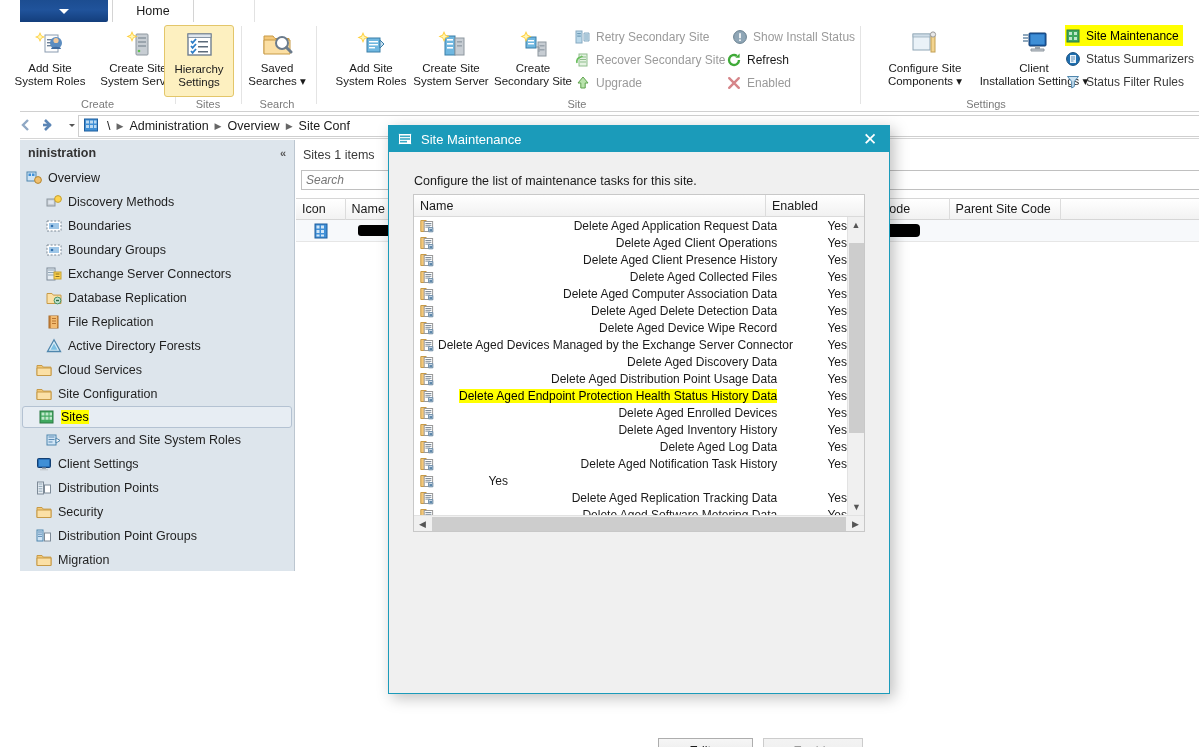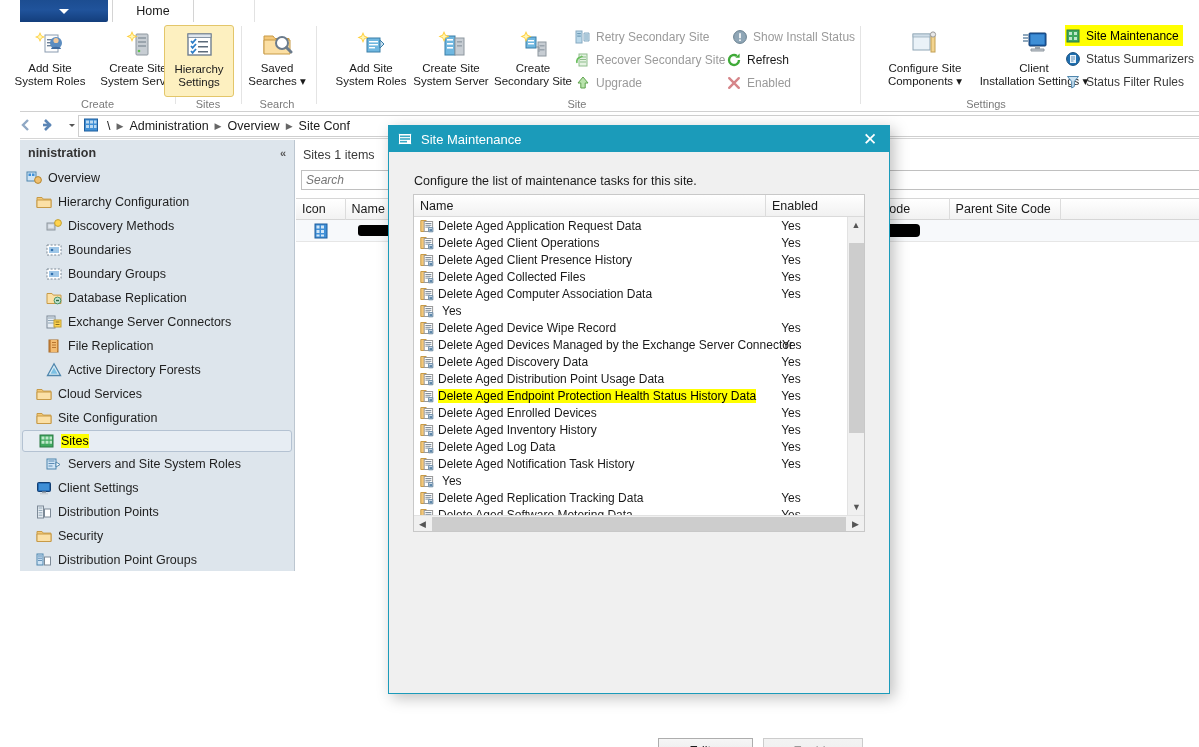--- a/index.html
+++ b/index.html
@@ -190,20 +190,21 @@
     position: relative;
   }
   .lv-head .hc {
     height: 22px; display: flex; align-items: center; padding-left: 6px;
     font-size: 12.5px; color: #1a1a1a;
     border-right: 1px solid #dcdcdc;
   }
   .lv-body {
     position: absolute; left: 0; top: 22px; right: 17px; bottom: 16px;
     overflow: hidden;
+    text-align: right;
   }
   .lv-row { height: 17px; display: flex; align-items: center; font-size: 12px; }
   .lv-row .ico16 { width: 14px; height: 14px; margin: 0 4px 0 6px; position: relative; flex:0 0 14px; }
   .lv-name { width: 340px; white-space: nowrap; overflow: visible; }
   .lv-en { width: 70px; padding-left: 4px; }
   .vsb {
     position: absolute; right: 0; top: 22px; width: 17px; bottom: 16px;
     background: #f0f0f0; border-left: 1px solid #e2e2e2;
   }
   .vsb .ar { height: 16px; display: flex; align-items: center; justify-content: center;
@@ -556,27 +557,20 @@
     <div id="sidebar-items">
         <div class="sbitem">
           <span class="ico16" style="margin-left: 0px;"><svg width="16" height="16" viewBox="0 0 16 16">
               <rect x="1" y="2" width="9" height="9" fill="#cfe4f5" stroke="#4f86ad"></rect>
               <path d="M2.5 3.5 h2.5 v2.5 h-2.5z M6 3.5 h2.5 v2.5 h-2.5z" fill="#3f8fd6"></path>
               <circle cx="12" cy="10" r="3.4" fill="#f0c070" stroke="#b5862f"></circle>
             </svg></span>
           <span class="txt">Overview</span>
         </div>
         <div class="sbitem">
-          <span class="ico16" style="margin-left: 10px;"><svg width="16" height="16" viewBox="0 0 16 16">
-              <path d="M1 3.5 h5 l1.3 1.6 h7.7 v8.4 h-14z" fill="#f3c978" stroke="#c79a47"></path>
-              <path d="M1 6 h14 v7.5 h-14z" fill="#fbe0a6" stroke="#c79a47"></path>
-            </svg></span>
-          <span class="txt">Hierarchy Configuration</span>
-        </div>
-        <div class="sbitem">
           <span class="ico16" style="margin-left: 20px;"><svg width="16" height="16" viewBox="0 0 16 16">
               <rect x="1" y="5" width="8" height="7" fill="#c7cdd3" stroke="#8e979f"></rect>
               <rect x="2.3" y="6.5" width="5.4" height="3.4" fill="#dfe6ee"></rect>
               <circle cx="12" cy="5" r="3.4" fill="#ffd34d" stroke="#c2a034"></circle>
             </svg></span>
           <span class="txt">Discovery Methods</span>
         </div>
         <div class="sbitem">
           <span class="ico16" style="margin-left: 20px;"><svg width="16" height="16" viewBox="0 0 16 16">
               <rect x="1" y="3" width="14" height="10" fill="#ffffff" stroke="#7d8a97" stroke-dasharray="2 1.6"></rect>
@@ -585,37 +579,37 @@
             </svg></span>
           <span class="txt">Boundaries</span>
         </div>
         <div class="sbitem">
           <span class="ico16" style="margin-left: 20px;"><svg width="16" height="16" viewBox="0 0 16 16">
               <rect x="1" y="3" width="14" height="10" fill="#ffffff" stroke="#7d8a97" stroke-dasharray="2 1.6"></rect>
               <rect x="3" y="5" width="10" height="6" fill="#9fc7e8"></rect>
               <circle cx="6" cy="8" r="1.3" fill="#2f6fae"></circle>
             </svg></span>
           <span class="txt">Boundary Groups</span>
-        </div>
-        <div class="sbitem">
-          <span class="ico16" style="margin-left: 20px;"><svg width="16" height="16" viewBox="0 0 16 16">
-              <path d="M1 3.5 h5 l1.3 1.6 h7.7 v8.4 h-14z" fill="#fbe0a6" stroke="#c79a47"></path>
-              <circle cx="11.5" cy="10.5" r="3.4" fill="#bfe3cf" stroke="#4b9268"></circle>
-              <path d="M10 10.5 h3" stroke="#2f6b48" stroke-width="1.4"></path>
-            </svg></span>
-          <span class="txt">Database Replication</span>
         </div>
         <div class="sbitem">
           <span class="ico16" style="margin-left: 20px;"><svg width="16" height="16" viewBox="0 0 16 16">
               <rect x="1" y="2" width="8" height="12" fill="#e7edf3" stroke="#7d8a97"></rect>
               <path d="M2 4 h6 M2 6.5 h6 M2 9 h6" stroke="#8fa6b6"></path>
               <rect x="8" y="6" width="7" height="7" fill="#ffd34d" stroke="#c2a034"></rect>
               <path d="M9.5 8 h4 M9.5 10.5 h4" stroke="#8a6f1f"></path>
             </svg></span>
           <span class="txt">Exchange Server Connectors</span>
+        </div>
+        <div class="sbitem">
+          <span class="ico16" style="margin-left: 20px;"><svg width="16" height="16" viewBox="0 0 16 16">
+              <path d="M1 3.5 h5 l1.3 1.6 h7.7 v8.4 h-14z" fill="#fbe0a6" stroke="#c79a47"></path>
+              <circle cx="11.5" cy="10.5" r="3.4" fill="#bfe3cf" stroke="#4b9268"></circle>
+              <path d="M10 10.5 h3" stroke="#2f6b48" stroke-width="1.4"></path>
+            </svg></span>
+          <span class="txt">Database Replication</span>
         </div>
         <div class="sbitem">
           <span class="ico16" style="margin-left: 20px;"><svg width="16" height="16" viewBox="0 0 16 16">
               <rect x="3" y="2" width="9" height="12" fill="#e09a4a" stroke="#a96d26"></rect>
               <rect x="4.5" y="2" width="6.5" height="12" fill="#f2bb71"></rect>
               <rect x="3" y="2" width="1.5" height="12" fill="#b87530"></rect>
               <path d="M6 4.5 h4 M6 7 h4 M6 9.5 h4" stroke="#b87530"></path>
             </svg></span>
           <span class="txt">File Replication</span>
         </div>
@@ -799,20 +793,21 @@
             <span class="lv-en">Yes</span>
           </div>
           <div class="lv-row">
             <span class="ico16"><svg width="14" height="14" viewBox="0 0 14 14">
                 <path d="M0.8 1.5 h5.4 v11 h-5.4z" fill="#f4c87a" stroke="#c79a47"></path>
                 <rect x="4.2" y="2.5" width="8.4" height="10" fill="#ffffff" stroke="#9a9a9a"></rect>
                 <path d="M5.4 4.5 h6 M5.4 6.3 h6 M5.4 8.1 h4.5" stroke="#7f8d9a"></path>
                 <path d="M8.6 8.6 h4.2 v4.2 h-4.2z" fill="#e8eef4" stroke="#6b8ca8"></path>
                 <path d="M9.4 10.4 h2.6 M9.4 11.6 h2.6" stroke="#4f7da4"></path>
               </svg></span>
+            <span class="lv-name"><span>Delete Aged Delete Detection Data</span></span>
             <span class="lv-en">Yes</span>
           </div>
           <div class="lv-row">
             <span class="ico16"><svg width="14" height="14" viewBox="0 0 14 14">
                 <path d="M0.8 1.5 h5.4 v11 h-5.4z" fill="#f4c87a" stroke="#c79a47"></path>
                 <rect x="4.2" y="2.5" width="8.4" height="10" fill="#ffffff" stroke="#9a9a9a"></rect>
                 <path d="M5.4 4.5 h6 M5.4 6.3 h6 M5.4 8.1 h4.5" stroke="#7f8d9a"></path>
                 <path d="M8.6 8.6 h4.2 v4.2 h-4.2z" fill="#e8eef4" stroke="#6b8ca8"></path>
                 <path d="M9.4 10.4 h2.6 M9.4 11.6 h2.6" stroke="#4f7da4"></path>
               </svg></span>

